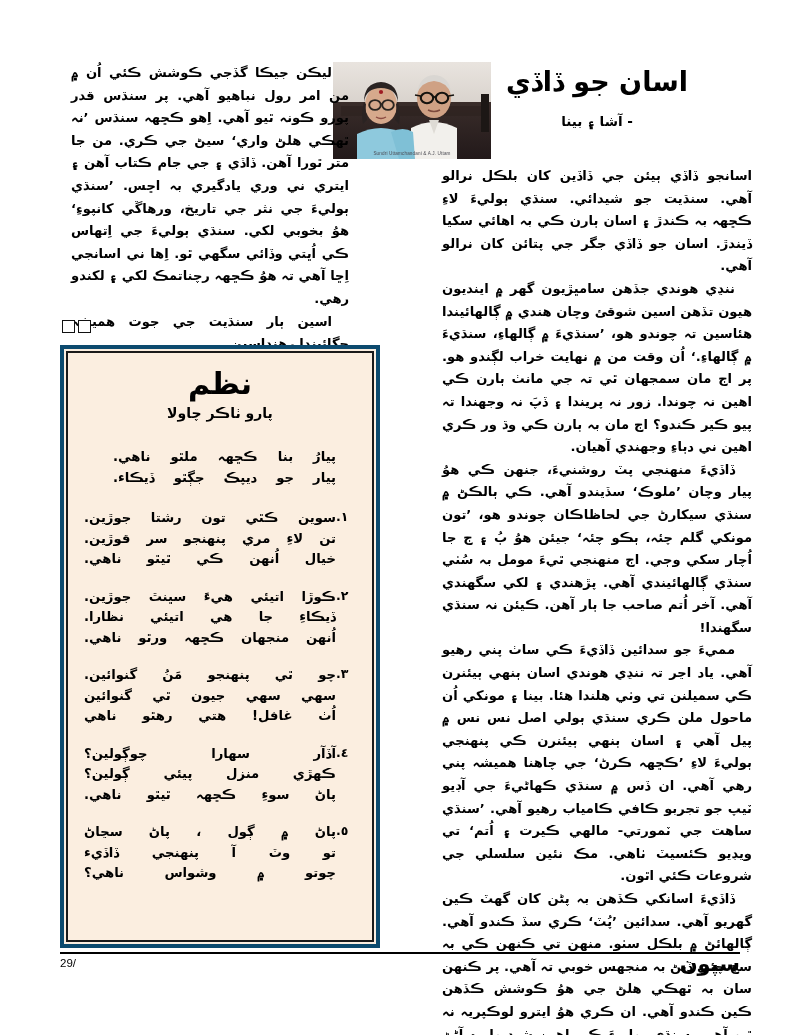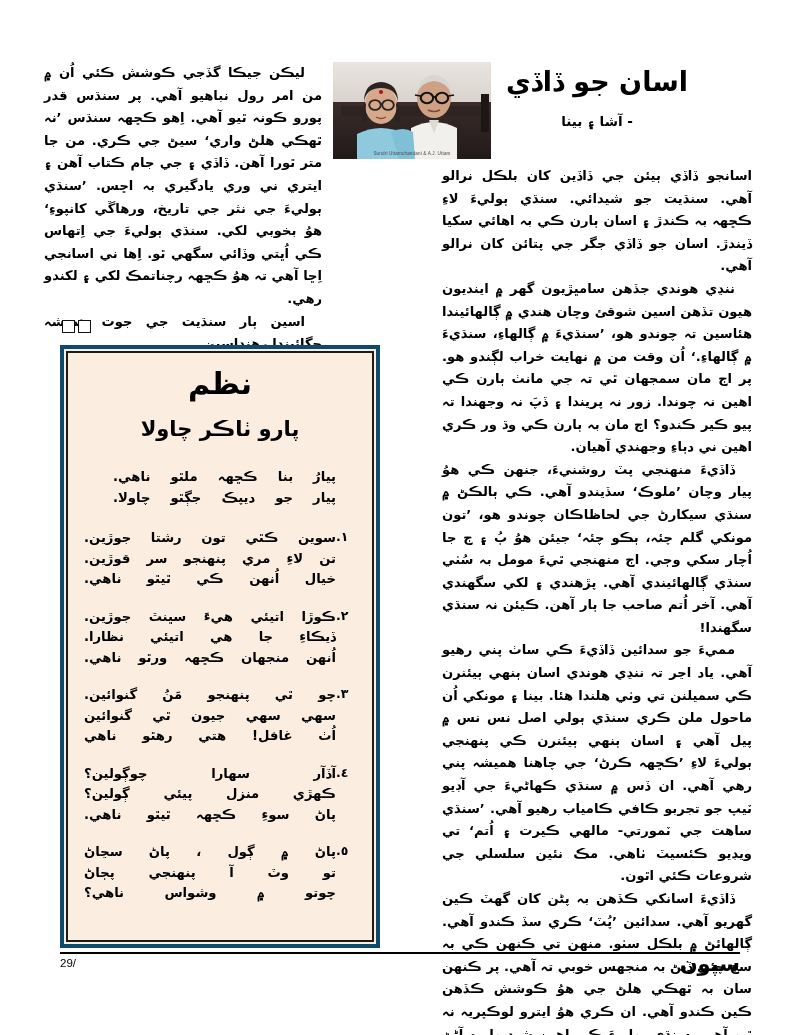--- a/index.html
+++ b/index.html
@@ -88,21 +88,21 @@
   }
   .col p {
     margin: 0;
   }
   .col p.indent {
     text-indent: 17px;
   }
 
   
   .col-left {
-    left: 44px;
+    left: 71px;
     top: 62px;
     width: 278px;
   }
 
   
   .col-right {
     right: 48px;
     top: 165px;
     width: 310px;
   }
@@ -146,23 +146,23 @@
   }
   .poem-title {
     text-align: center;
     font-size: 30px;
     font-weight: bold;
     line-height: 1;
     margin: 6px 0 2px 0;
   }
   .poem-author {
     text-align: center;
-    font-size: 21px;
-    font-weight: bold;
-    margin: 18px 0 0 0;
+    font-size: 14px;
+    font-weight: bold;
+    margin: 6px 0 0 0;
     letter-spacing: 1.5px;
   }
   .stanza-list {
     margin: 0;
     padding: 0;
     list-style: none;
     margin-top: 20px;
   }
   .stanza {
     display: flex;
@@ -304,21 +304,21 @@
     <p class="indent">ڏاڏيءَ اسانکي ڪڏهن بہ پڻن کان گهٽ ڪين گهريو آهي. سدائين ’پُٽ‘ ڪري سڏ ڪندو آهي. ڳالهائڻ ۾ بلڪل سٺو. منهن تي ڪنهن ڪي بہ سچ چئي ڏيڻ بہ منجهس خوبي تہ آهي. پر ڪنهن سان بہ ٿهڪي هلڻ جي هوُ ڪوشش ڪڏهن ڪين ڪندو آهي. ان ڪري هوُ ايترو لوڪپريہ نہ ٿيو آهي. سنڌي ٻوليءَ ڪي اهين شيڊيول ۾ آڻڻ لاءِ سينني</p>
   </div>
 
   <div class="poem-box">
     <div class="poem-inner">
       <div class="poem-title">نظم</div>
       <div class="poem-author">پارو ٺاڪر چاولا</div>
 
       <div class="opening-couplet">
         <div class="stanza-line">پيارُ بنا ڪڇهہ ملٿو ناهي.</div>
-        <div class="stanza-line">پيار جو ديپڪ جڳٿو چاولا.</div>
+        <div class="stanza-line">پيار جو ديپڪ جڳٿو ڏيڪاء.</div>
       </div>
 
       <ul class="stanza-list">
         <li class="stanza">
           <div class="stanza-num">١.</div>
           <div class="stanza-lines">
             <div class="stanza-line">سوين ڪٿي تون رشتا جوڙين.</div>
             <div class="stanza-line">تن لاءِ مري پنهنجو سر قوڙين.</div>
             <div class="stanza-line">خيال اُنهن ڪي ٿيٿو ناهي.</div>
           </div>
@@ -344,21 +344,21 @@
           <div class="stanza-lines">
             <div class="stanza-line">آڏآر سهارا چوڳولين؟</div>
             <div class="stanza-line">ڪهڙي منزل پيئي ڳولين؟</div>
             <div class="stanza-line">پاڻ سوءِ ڪڇهہ ٿيٿو ناهي.</div>
           </div>
         </li>
         <li class="stanza">
           <div class="stanza-num">٥.</div>
           <div class="stanza-lines">
             <div class="stanza-line">پاڻ ۾ ڳول ، پاڻ سڃاڻ</div>
-            <div class="stanza-line">تو وٽ آ پنهنجي پڄاڻ</div>
+            <div class="stanza-line">تو وٽ آ پنهنجي ڏاڏيء</div>
             <div class="stanza-line">چوتو ۾ وشواس ناهي؟</div>
           </div>
         </li>
       </ul>
     </div>
   </div>
 
   <div class="footer-rule"></div>
   <div class="footer-page">29/</div>
   <div class="footer-magazine">سپون</div>

